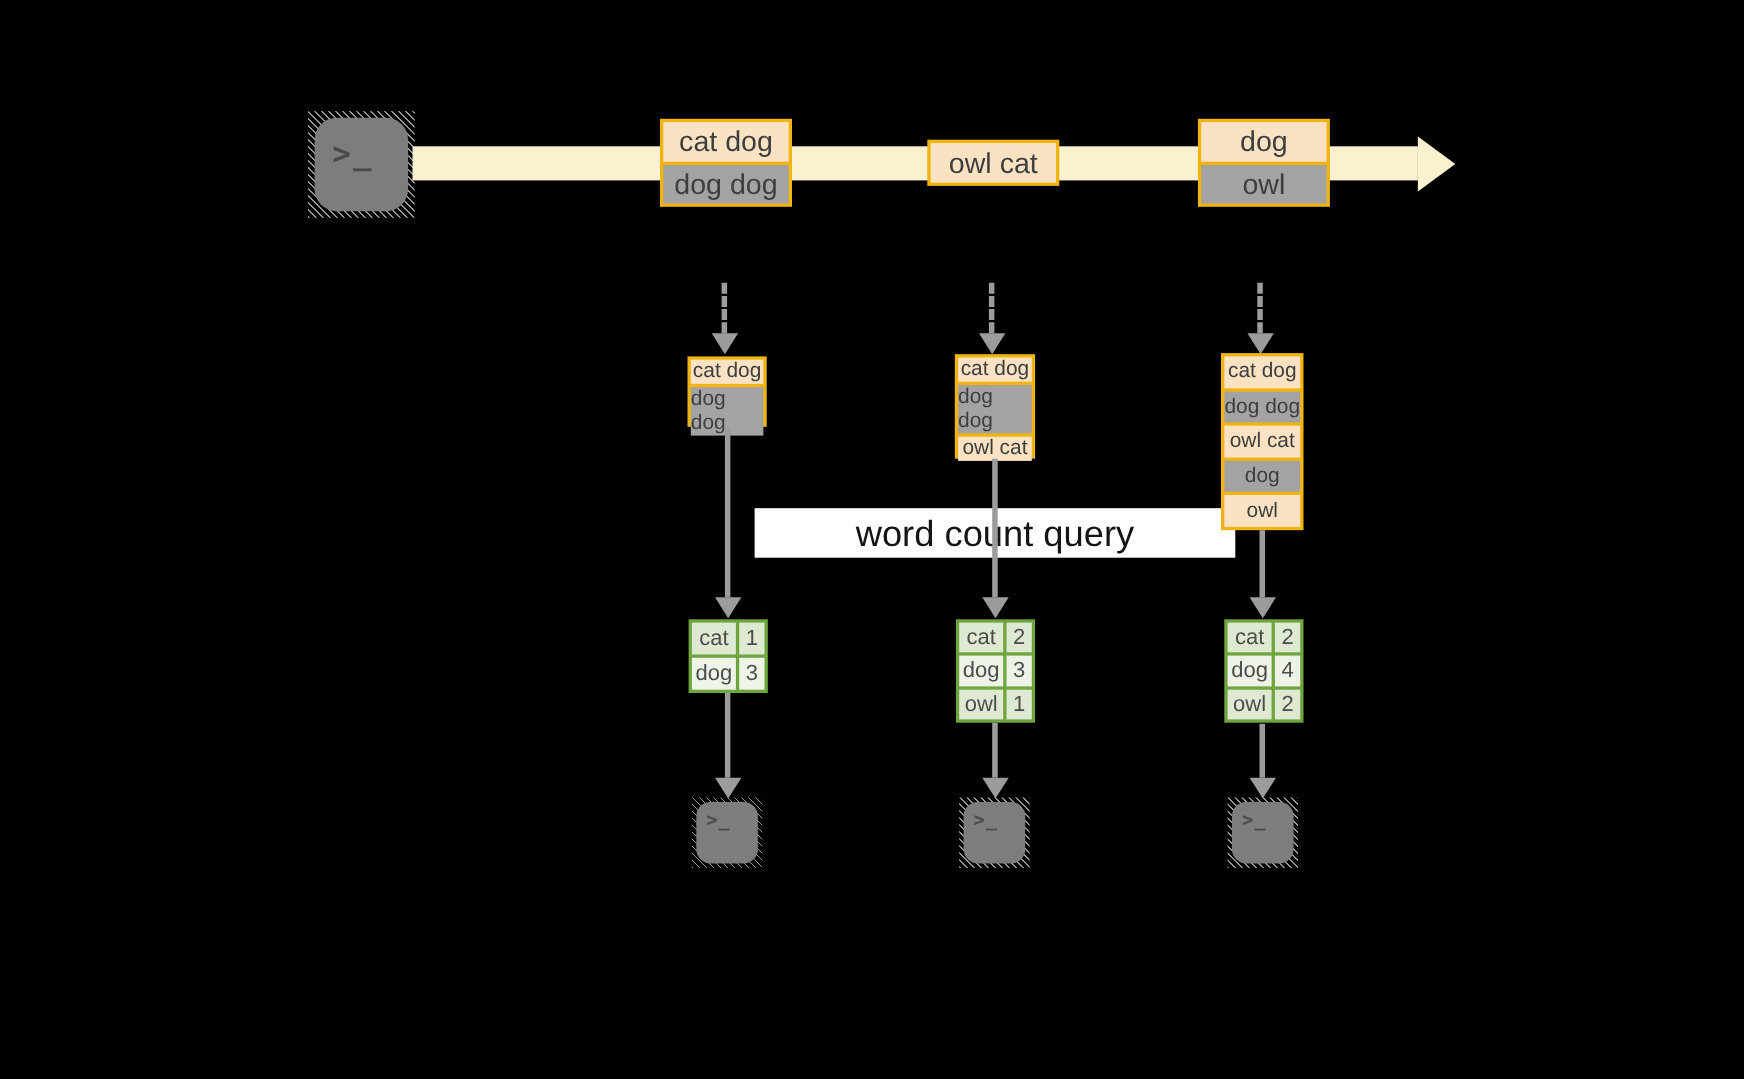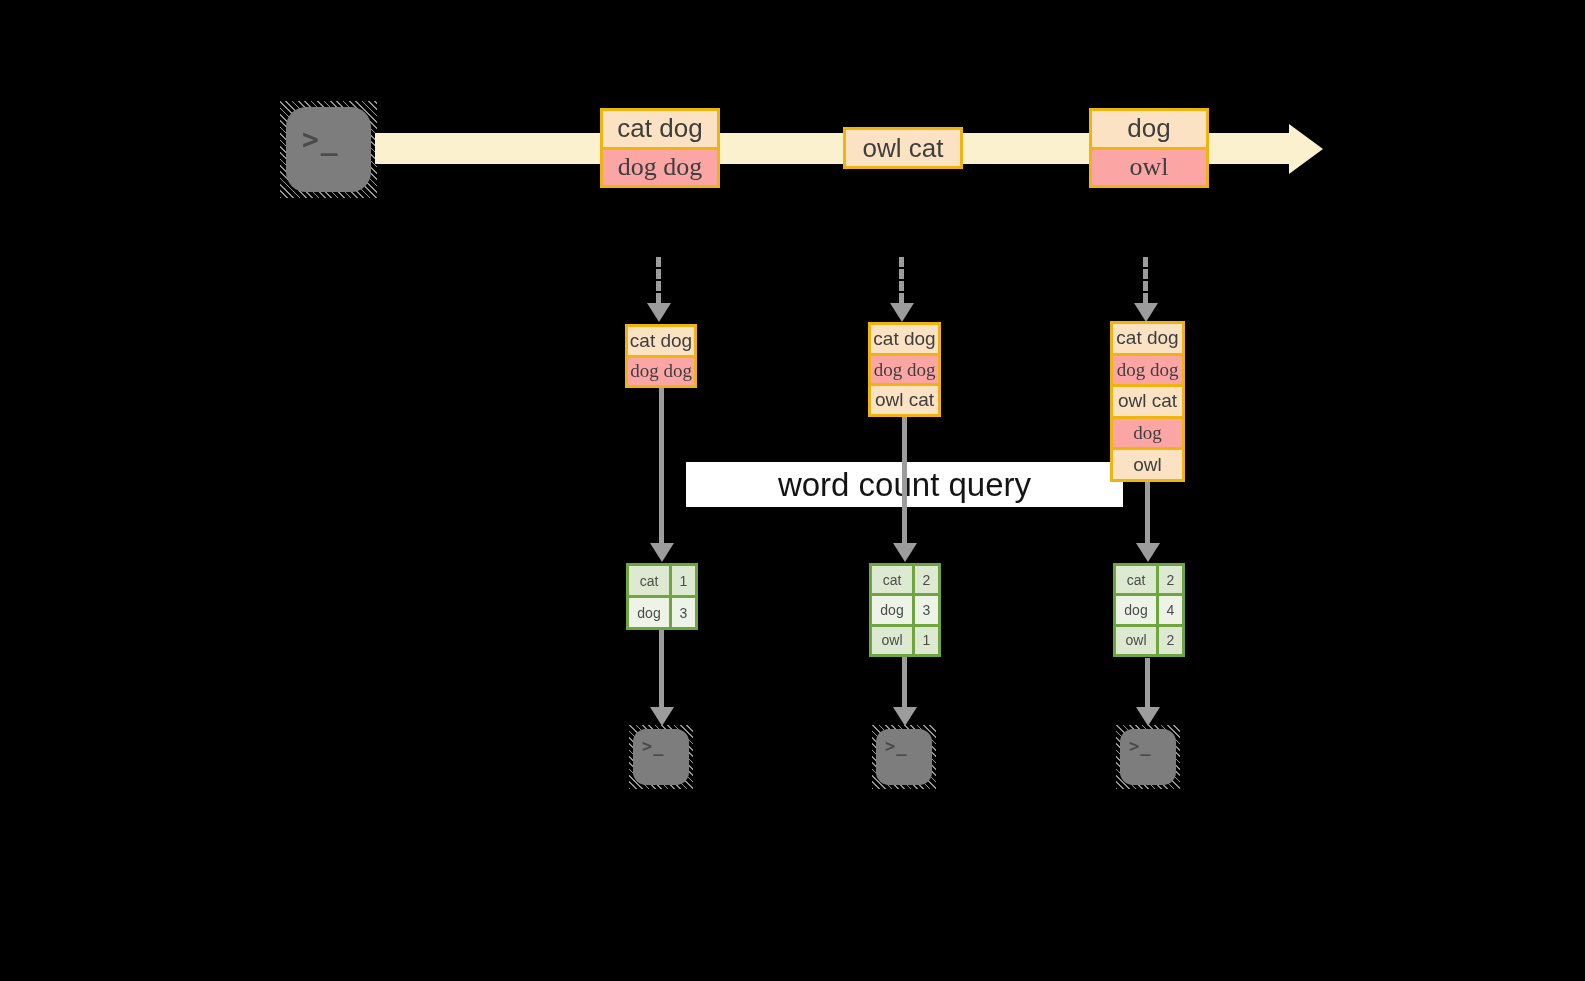--- a/index.html
+++ b/index.html
@@ -23,38 +23,38 @@
     background:#fbf1cf; }
   .stream-head { position:absolute; left:1289px; top:124px; width:0; height:0;
     border-left:34px solid #fbf1cf; border-top:25px solid transparent;
     border-bottom:25px solid transparent; }
   
   .obox { position:absolute; background:#f0b411; padding:3px; box-sizing:border-box;
     display:flex; flex-direction:column; gap:3px; z-index:2; }
   .obox .cell { flex:1; display:flex; align-items:center; justify-content:center;
     color:#3e3e3e; }
   .cell.a { background:#fae2c3; }
-  .cell.b { background:#fca5a5;font-family:Liberation Serif, serif; }
+  .cell.b { background:#a3a3a3; }
   .record .cell { font-size:26px; }
   .buffer .cell { font-size:19px; }
   
   .vline { position:absolute; width:5px; background:#9c9c9c; z-index:2; }
   .vdash { position:absolute; width:0; border-left:5px dashed #9c9c9c; z-index:2; }
   .vhead { position:absolute; width:0; height:0; border-top:19px solid #9c9c9c;
     border-left:12px solid transparent; border-right:12px solid transparent; z-index:2; }
   
   .query-band { position:absolute; left:686px; top:462px; width:437px; height:45px;
     background:#ffffff; z-index:1; display:flex; align-items:center; justify-content:center; }
   .query-band span { font-size:33px; color:#141414; }
   
   .gtable { position:absolute; background:#6fa53e; padding:3px; box-sizing:border-box;
     display:flex; flex-direction:column; gap:3px; z-index:2; }
   .grow { flex:1; display:flex; gap:3px; }
   .grow .gcell { display:flex; align-items:center; justify-content:center;
-    font-size:14px; color:#4c4c4c; }
+    font-size:20px; color:#4c4c4c; }
   .gword { width:40px; }
   .gnum { flex:1; }
   .grow.a .gcell { background:#dde9d0; }
   .grow.b .gcell { background:#eef3e8; }
 </style>
 </head>
 <body>
 
 <div id="canvas">
 

